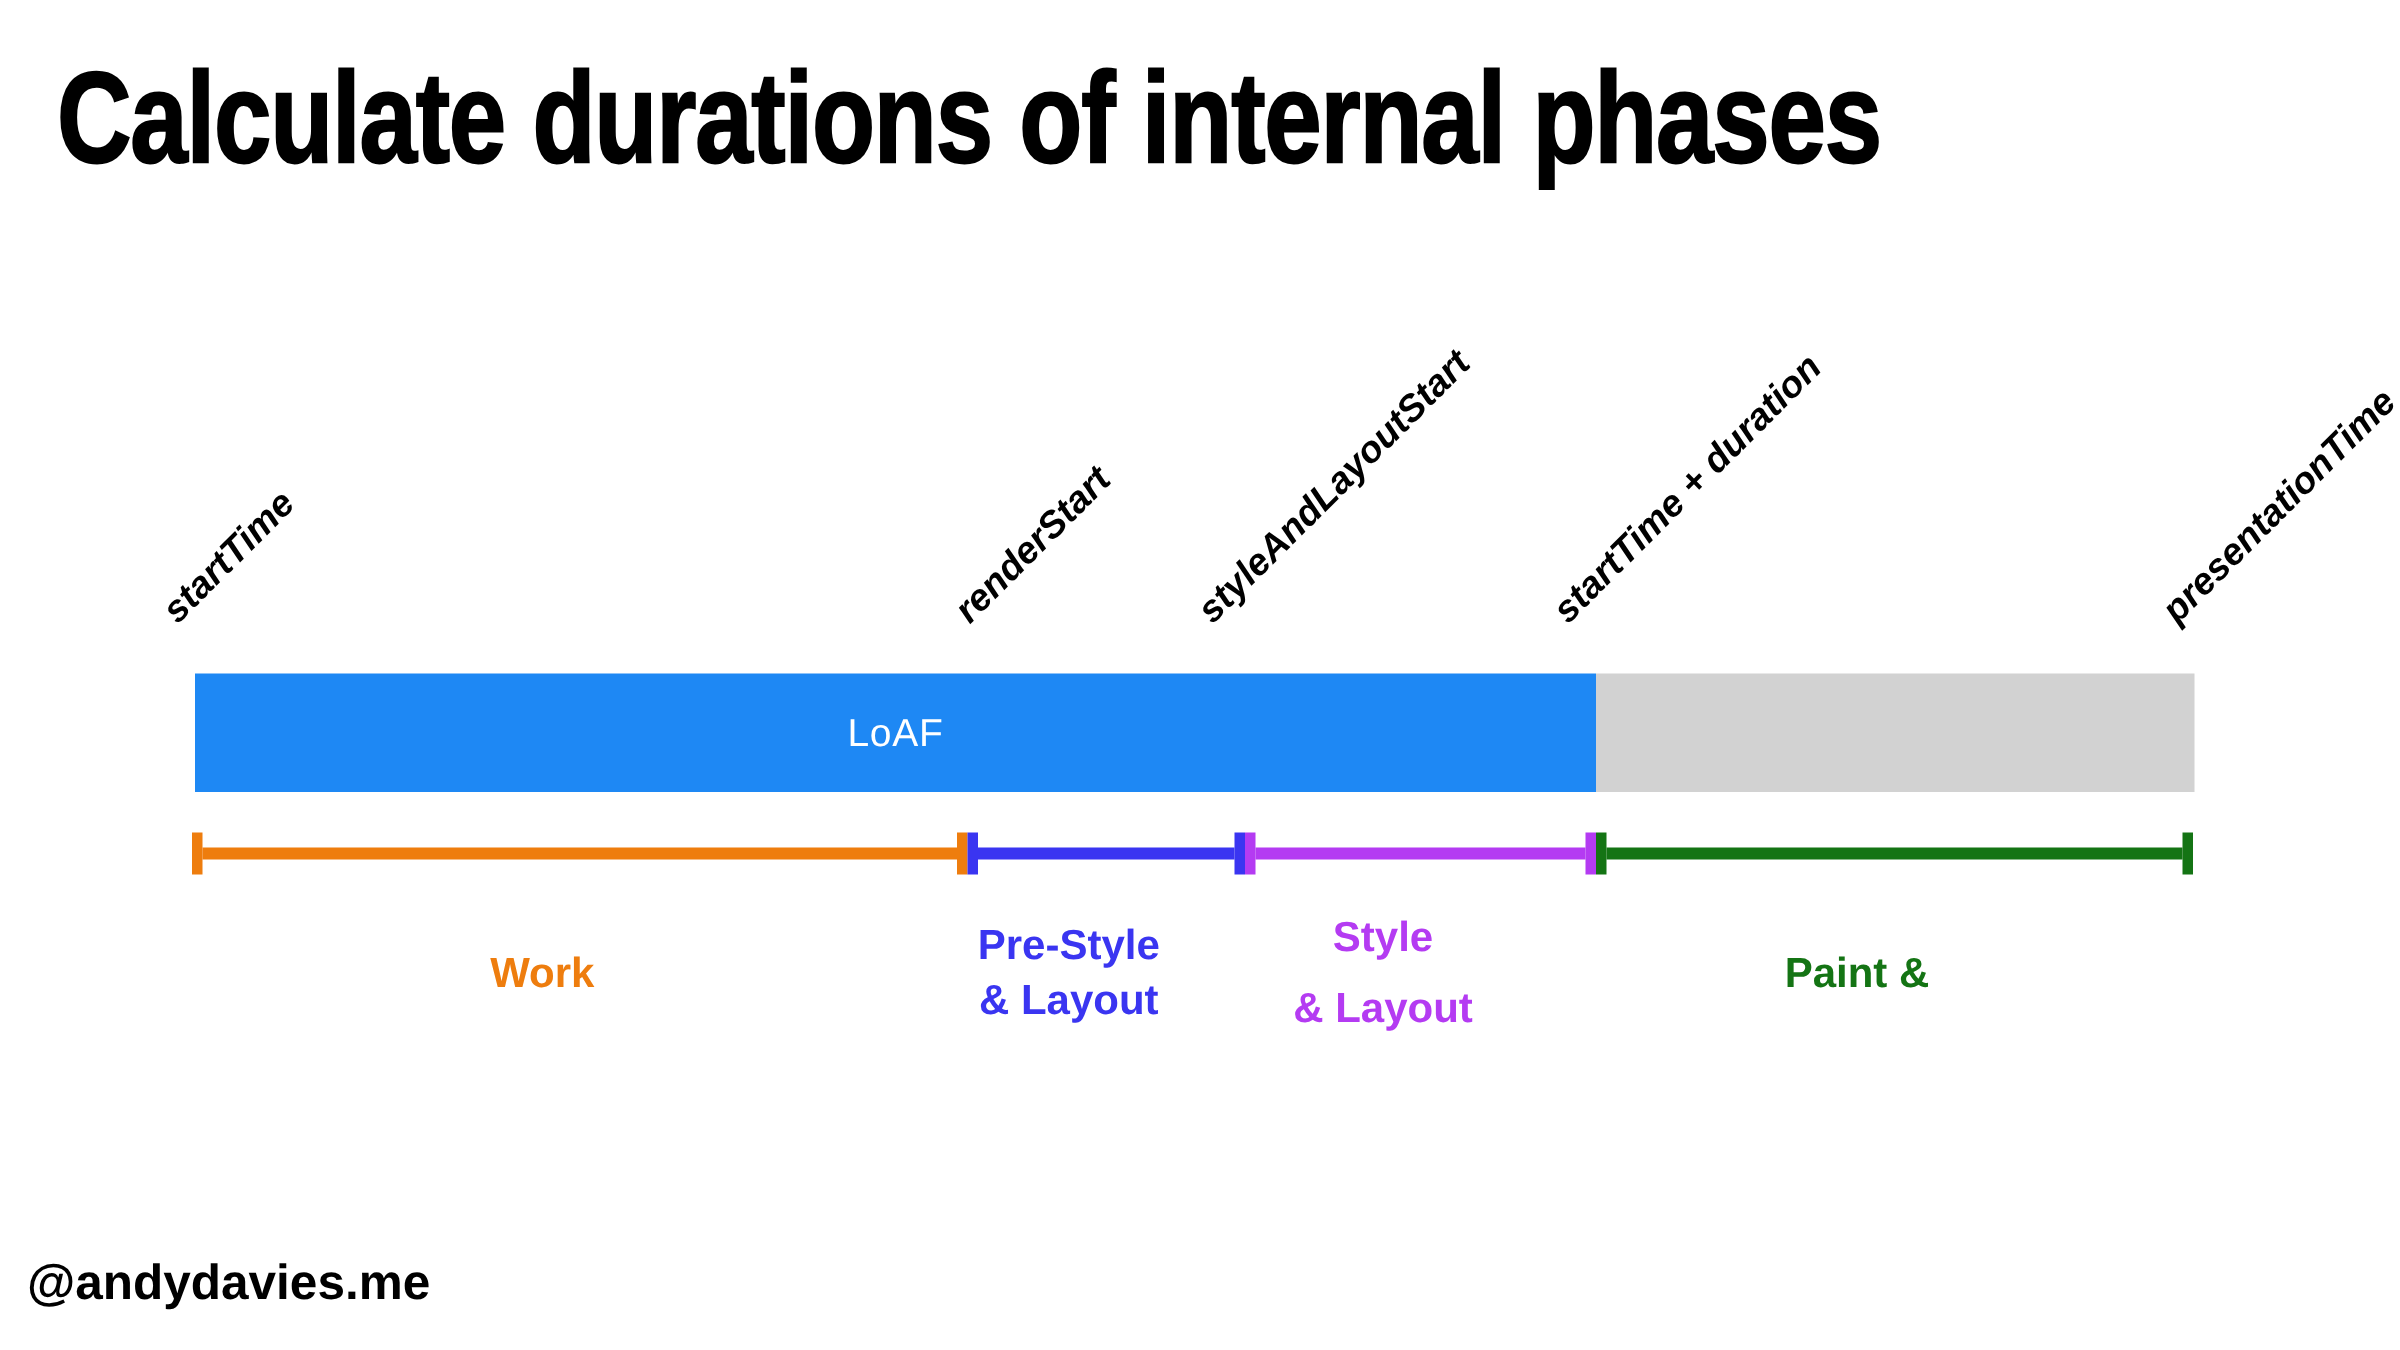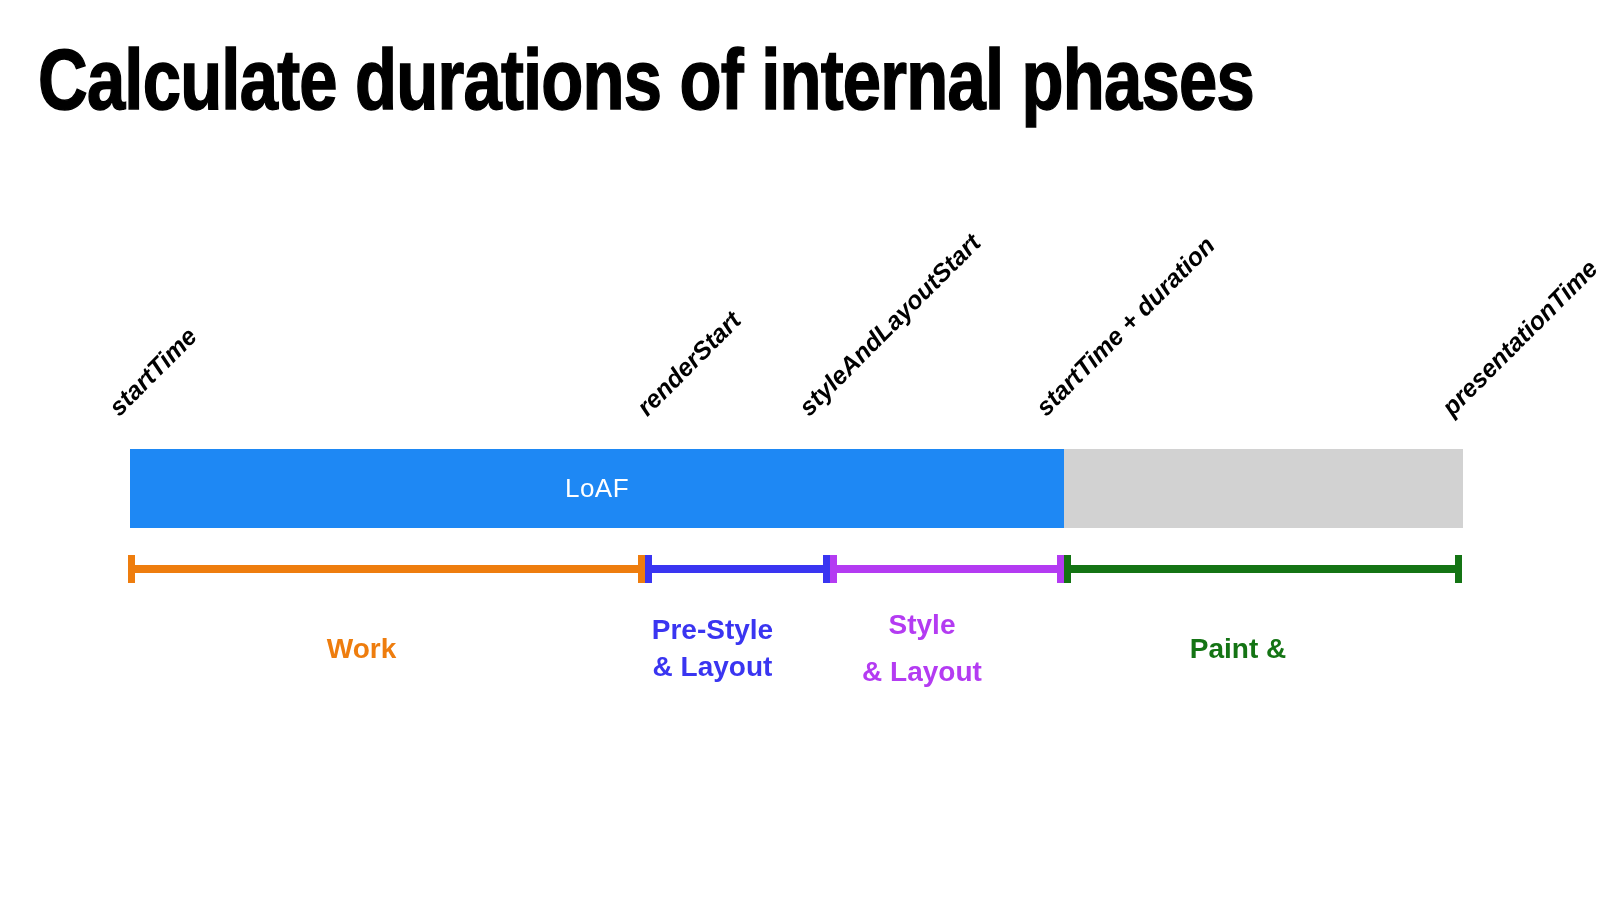--- a/index.html
+++ b/index.html
@@ -160,14 +160,15 @@
     <span>&amp; Layout</span>
   </div>
   <div class="phase-label pl-style">
     <span>Style</span>
     <span>&amp; Layout</span>
   </div>
   <div class="phase-label pl-paint">
     <span>Paint &amp;</span>
   </div>
 
+  <div class="footer">@andydavies.me</div>
 
 </div>
 
 </body></html>

